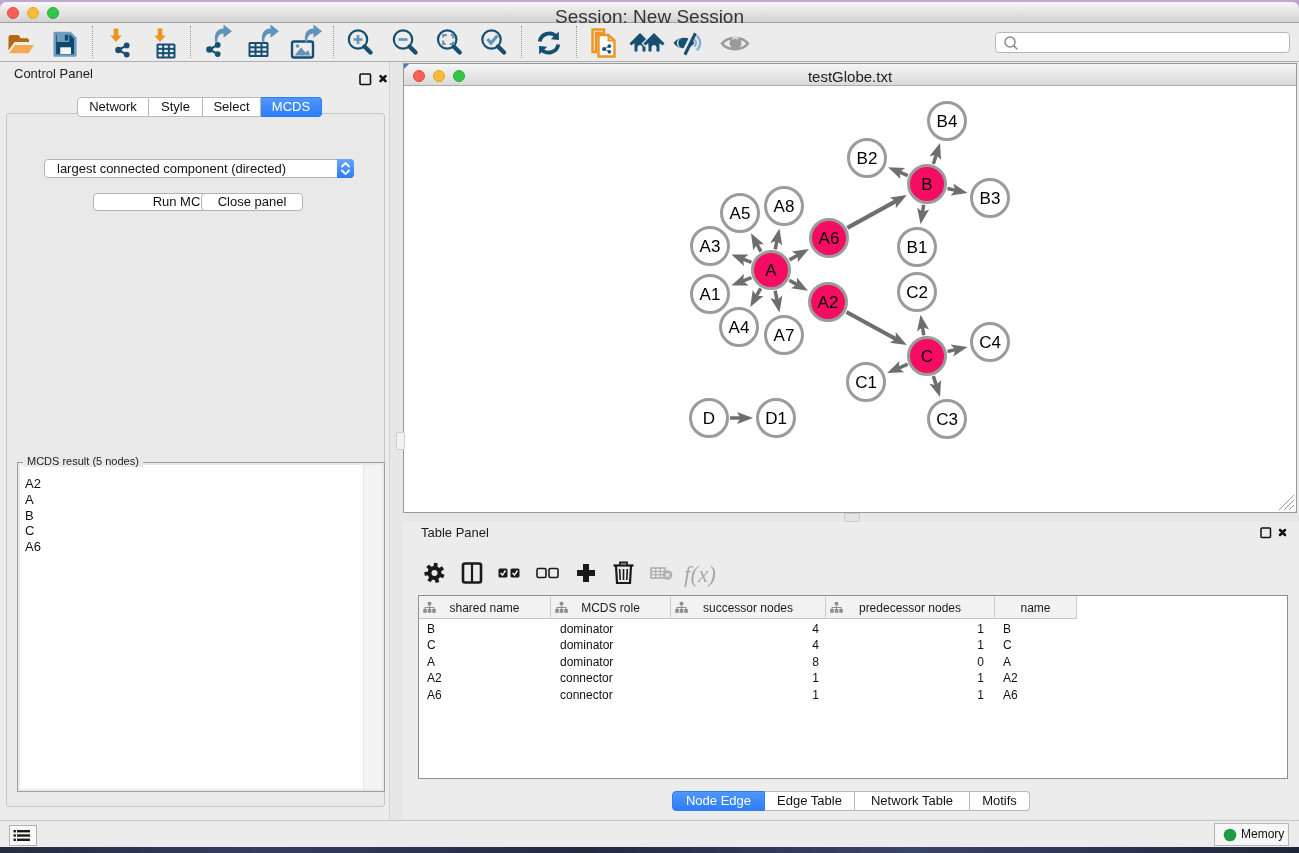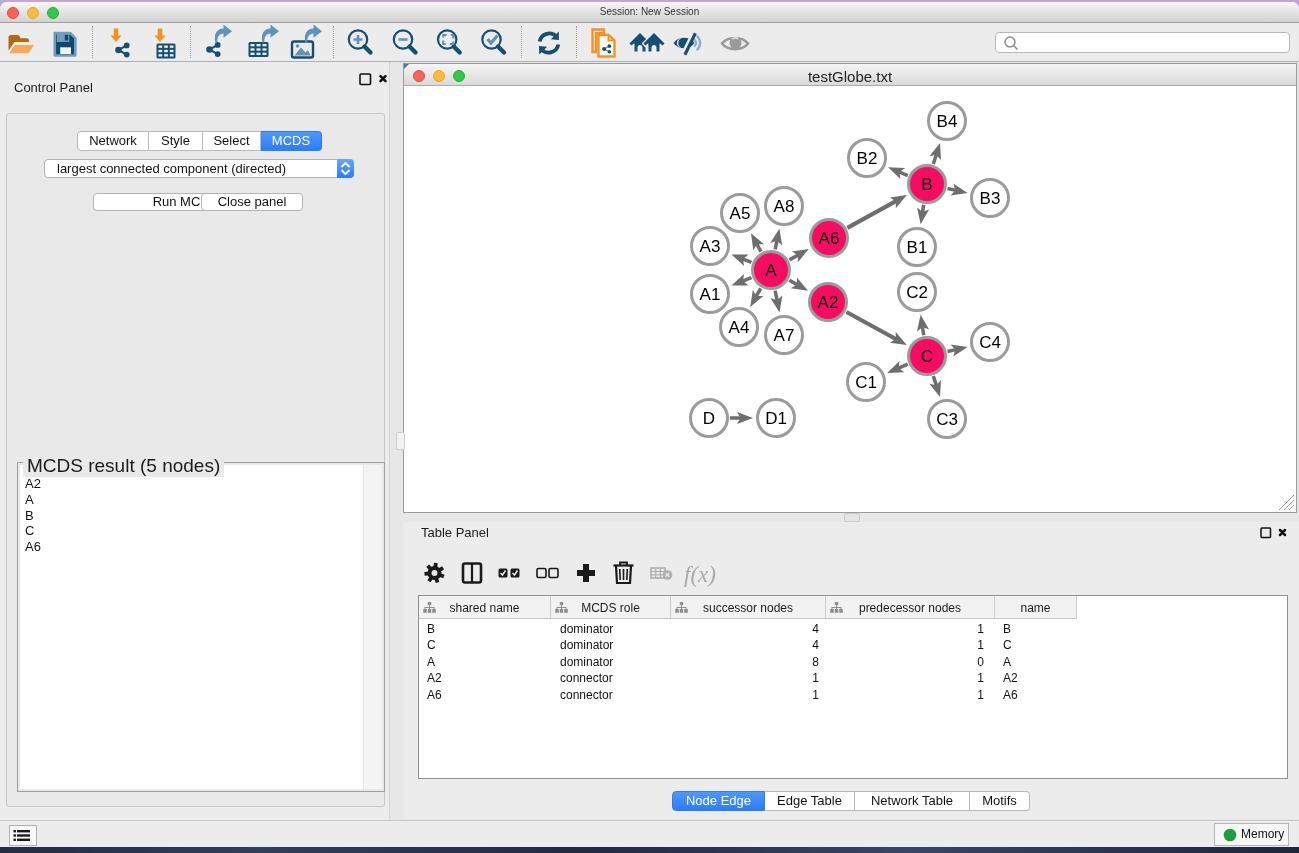--- a/index.html
+++ b/index.html
@@ -5,53 +5,53 @@
   html,body{margin:0;padding:0;}
   body{width:1299px;height:853px;position:relative;overflow:hidden;
        font-family:"Liberation Sans",sans-serif;background:#bfa7d1;}
   #win{position:absolute;left:0;top:2px;width:1299px;height:845px;
        background:#ececec;border-radius:7px 7px 0 0;overflow:hidden;}
   #titlebar{position:absolute;left:0;top:2px;width:1299px;height:20px;
        background:linear-gradient(#f7f7f7,#d2d2d2);border-bottom:1px solid #9f9f9f;
        border-radius:7px 7px 0 0;}
   .tl{position:absolute;width:12px;height:12px;border-radius:50%;box-sizing:border-box;}
   #title{position:absolute;top:4px;left:0;width:1299px;text-align:center;
-       font-size:10px;color:#333;}
+       font-size:19px;color:#333;}
   #toolbar{position:absolute;left:0;top:23px;width:1299px;height:38px;background:#ececec;}
   #toolbar .sep{position:absolute;top:3px;height:32px;width:0;
        border-left:1px dotted #9a9a9a;}
   #searchbox{position:absolute;left:995px;top:9px;width:293px;height:19px;
        background:#fff;border:1px solid #b9b9b9;border-radius:4px;}
   #mainsep{position:absolute;left:0;top:61px;width:1299px;height:0;border-top:1px solid #b0b0b0;}
   #desktop{position:absolute;left:389px;top:62px;width:910px;height:758px;background:#e7e7e7;}
 
   
   #cpanel{position:absolute;left:0;top:62px;width:389px;height:757px;background:#ececec;
        border-right:1px solid #d2d2d2;}
-  #cpanel-title{position:absolute;left:14px;top:18px;font-size:13px;color:#1c1c1c;}
+  #cpanel-title{position:absolute;left:14px;top:4px;font-size:13px;color:#1c1c1c;}
   .tabrow{position:absolute;display:flex;z-index:3;}
   .tab{height:18px;line-height:18px;font-size:13px;color:#111;background:#fff;
        border:1px solid #b9b9b9;border-left:none;text-align:center;padding:0;}
   .tab.first{border-left:1px solid #b9b9b9;border-radius:4px 0 0 4px;}
   .tab.last{border-radius:0 4px 4px 0;}
   .tab.sel{background:linear-gradient(#4f97fc,#2e7df7);color:#fff;border-color:#2e7df7;}
   #cp-inner{position:absolute;left:6px;top:51px;width:377px;height:692px;
        background:#e9e9e9;border:1px solid #c6c6c6;border-radius:3px;}
   #optlabel{position:absolute;left:0;top:72px;width:391px;text-align:center;font-size:13px;color:#1c1c1c;}
   #combo{position:absolute;left:44px;top:97px;width:308px;height:17px;background:#fff;
        border:1px solid #b3b3b3;border-radius:4px;font-size:13px;color:#111;}
   #combo .txt{position:absolute;left:12px;top:1px;white-space:nowrap;}
   #combo .stepper{position:absolute;right:-1px;top:-1px;width:17px;height:19px;
        background:linear-gradient(#66a6fd,#2d7bf7);border-radius:0 4px 4px 0;box-sizing:border-box;}
   .btn{position:absolute;height:16px;background:#fff;border:1px solid #b3b3b3;border-radius:4px;
        font-size:13px;color:#111;text-align:center;line-height:16px;}
   #mcdsbox{position:absolute;left:17px;top:400px;width:366px;height:328px;
        border:1px solid #9e9e9e;}
   #mcdsbox .lbl{position:absolute;left:5px;top:-8px;background:#e9e9e9;padding:0 4px;
-       font-size:19px;color:#1c1c1c;z-index:2;}
+       font-size:11px;color:#1c1c1c;z-index:2;}
   #mcdslist{position:absolute;left:2px;top:2px;width:362px;height:324px;background:#fff;
        font-size:13px;color:#111;}
   #mcdsscroll{position:absolute;right:2px;top:2px;width:18px;height:324px;background:#f4f4f4;border-left:1px solid #e4e4e4;}
 
   
   #netframe{position:absolute;left:403px;top:63px;width:892px;height:448px;
       background:#fff;border:1px solid #9a9a9a;}
   #nettitle{position:absolute;left:0;top:0;width:892px;height:21px;
       background:linear-gradient(#f6f6f6,#d9d9d9);border-bottom:1px solid #ababab;}
   #nettitle .t{position:absolute;top:4px;width:100%;text-align:center;font-size:15px;color:#222;}
@@ -220,21 +220,21 @@
 </div>
 <div id="mainsep"></div>
 <div id="desktop"></div>
 
 <div id="cpanel">
   <div id="cpanel-title">Control Panel</div>
   <svg class="minibtn" style="left:359px;top:11px" width="32" height="13" viewBox="0 0 32 13">
     <rect x="1" y="1" width="10.5" height="10.5" fill="none" stroke="#111" stroke-width="1.6" rx="1"></rect>
     <path d="M20 2 L25 7 M25 2 L20 7" stroke="#111" stroke-width="2.6" stroke-linecap="round" transform="translate(1.5,1.2)"></path>
   </svg>
-  <div class="tabrow" style="left:77px;top:35px;margin-top:34px;">
+  <div class="tabrow" style="left:77px;top:35px;">
     <div class="tab first" style="width:70px">Network</div>
     <div class="tab" style="width:53px">Style</div>
     <div class="tab" style="width:57px">Select</div>
     <div class="tab sel last" style="width:60px">MCDS</div>
   </div>
   <div id="cp-inner"></div>
   <div id="combo">
     <span class="txt">largest connected component (directed)</span>
     <div class="stepper">
       <svg width="17" height="19" viewBox="0 0 17 19">

